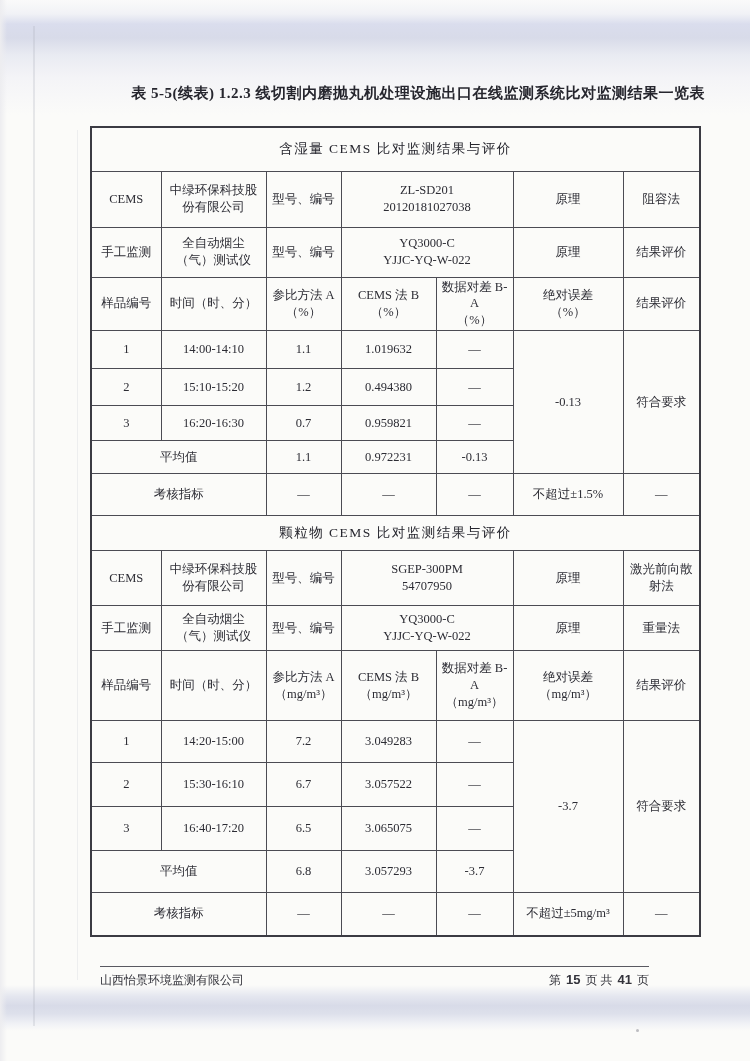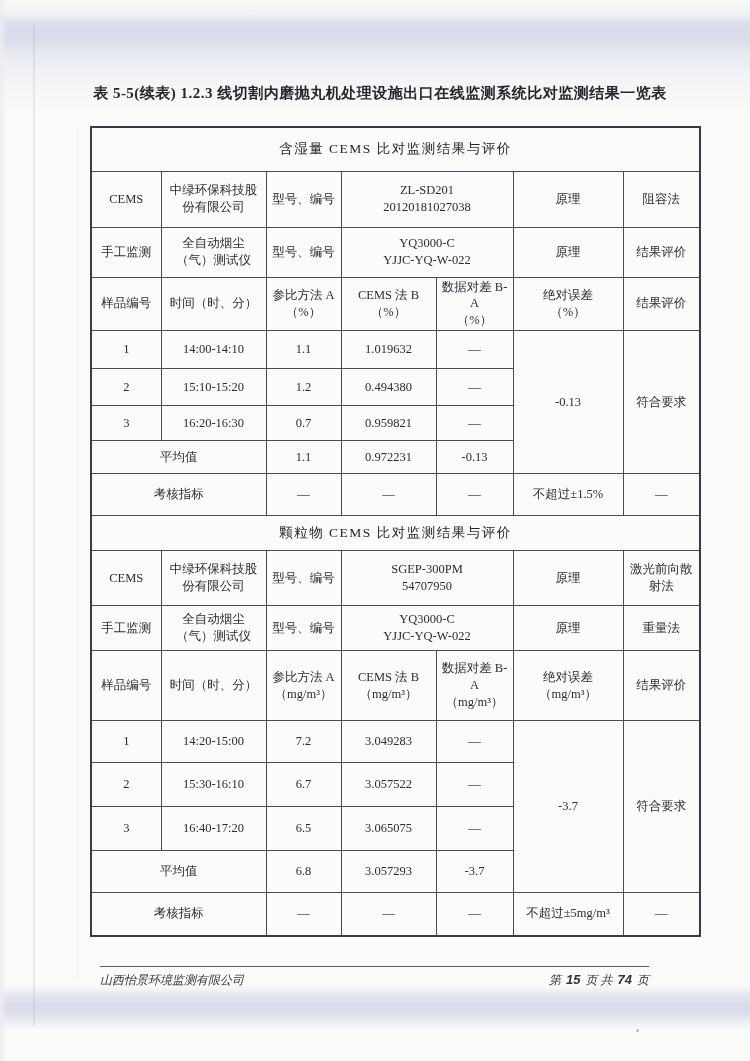--- a/index.html
+++ b/index.html
@@ -26,21 +26,21 @@
       rgba(245,245,248,0) 0%, #e4e6ef 25%, #d8dbe8 45%,
       #dde0eb 62%, #f1f2f6 85%, rgba(252,252,250,0) 100%);
   }
   .scan-line-1 { position: absolute; left: 33px; top: 26px; width: 2px; height: 1000px; background: rgba(175,178,192,0.28); }
   .scan-line-2 { position: absolute; left: 77px; top: 130px; width: 1px; height: 850px; background: rgba(185,188,200,0.20); }
   .edge-left { position: absolute; left: 0; top: 0; width: 7px; height: 1061px; background: linear-gradient(90deg, #ededf0, rgba(251,251,249,0)); }
   .speck { position: absolute; left: 636px; top: 1029px; width: 3px; height: 3px; border-radius: 50%; background: #8a8a94; opacity: .55; }
 
   .page-title {
     position: absolute; left: 55px; top: 84px; width: 650px;
-    text-align: center; font-size: 15px; font-weight: bold;
+    text-align: right; font-size: 15px; font-weight: bold;
     letter-spacing: 0.5px; color: #26262e; white-space: nowrap;
   }
 
   .doc-table {
     position: absolute; left: 90px; top: 126px; width: 609px;
     border-collapse: collapse; table-layout: fixed;
     border: 2px solid #3b3b43;
   }
   .doc-table td {
     border: 1px solid #4b4b53;
@@ -50,21 +50,21 @@
     overflow: hidden;
   }
   .r-sect td { font-size: 13.5px; letter-spacing: 1.5px; color: #26262e; margin-top: 36px; }
   .cn, .cu, .ml { display: block; }
   .cu:empty, .ml:empty { display: none; }
 
   .footer {
     position: absolute; left: 100px; top: 966px; width: 549px;
     border-top: 1.5px solid #595961;
     display: flex; justify-content: space-between; align-items: baseline;
-    padding-top: 5px; font-size: 12px; color: #33333b; font-style: italic;
+    padding-top: 5px; font-size: 12px; color: #33333b;
   }
   .footer .num {
     font-family: "Liberation Sans", "DejaVu Sans", sans-serif;
     font-weight: bold; font-size: 13px; padding: 0 2px;
   }
 </style>
 </head>
 <body>
 
 <div class="shade-top"></div>
@@ -269,16 +269,16 @@
     </tr>
   </tbody>
 </table>
 
 <div class="footer">
   <span>山西怡景环境监测有限公司</span>
   <span>
     <span>第</span>
     <span class="num">15</span>
     <span>页 共</span>
-    <span class="num">74</span>
+    <span class="num">41</span>
     <span>页</span>
   </span>
 </div>
 
 </body></html>

